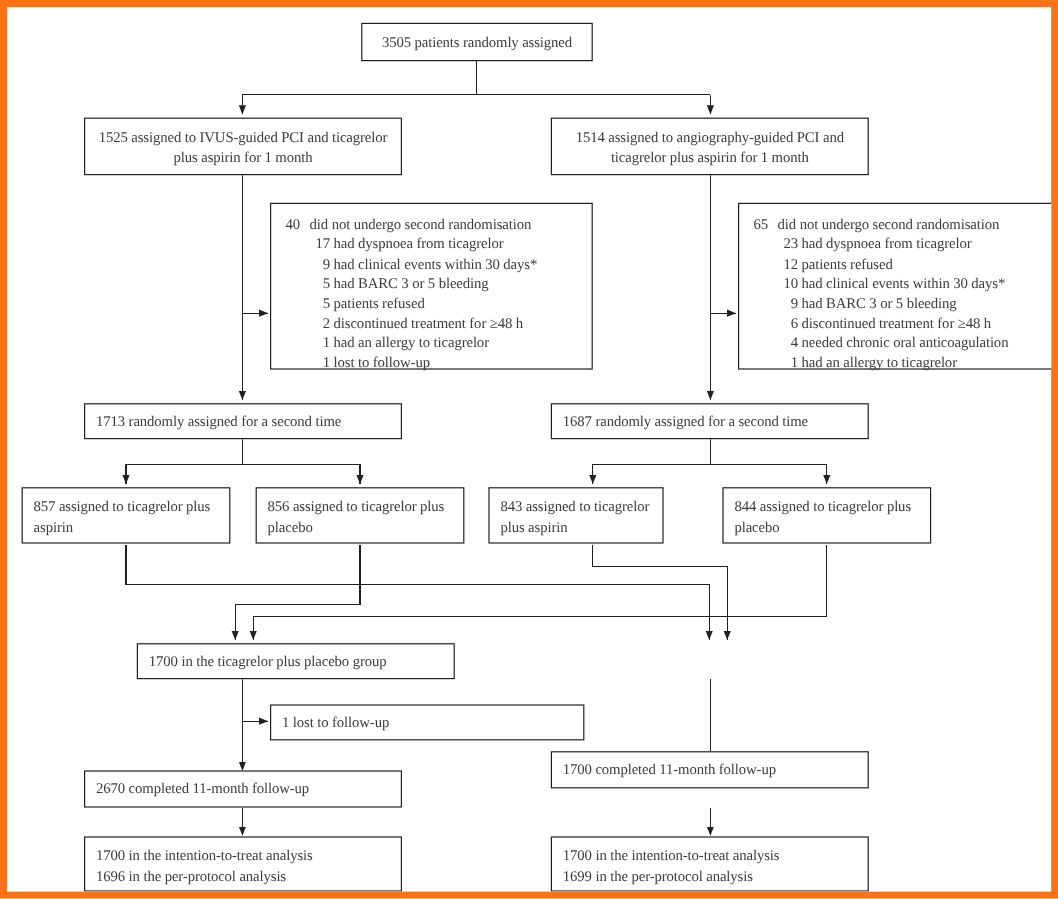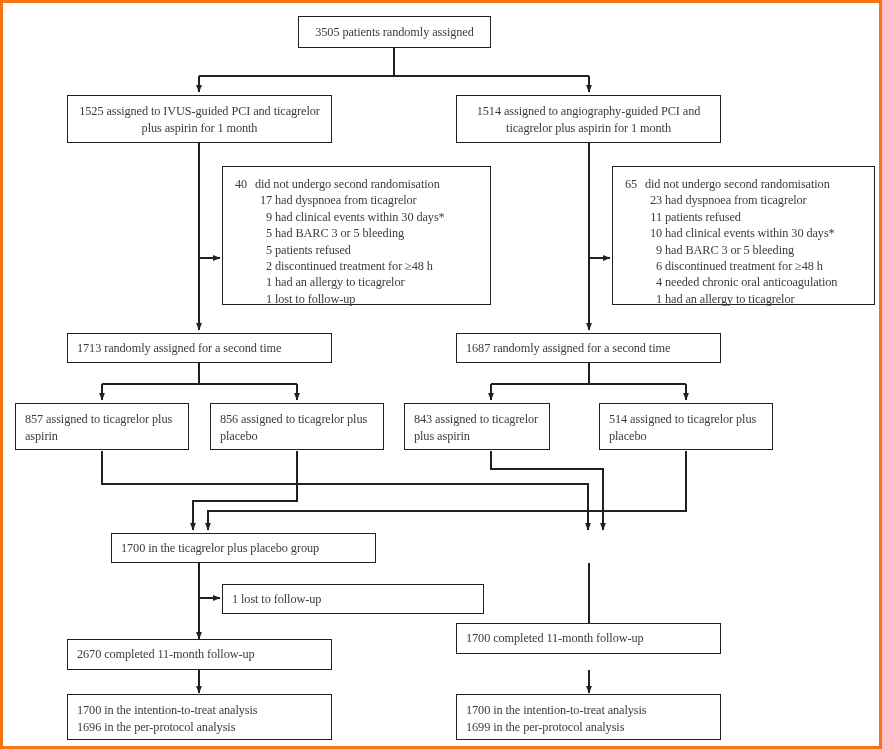--- a/index.html
+++ b/index.html
@@ -11,21 +11,21 @@
     width: 882px;
     height: 749px;
     font-family: "Liberation Serif", "DejaVu Serif", serif;
   }
 
   #page {
     position: relative;
     width: 882px;
     height: 749px;
     box-sizing: border-box;
-    border: 3px solid #f97316;
+    border: 6px solid #f97316;
     background: #ffffff;
     overflow: hidden;
   }
 
   #connectors {
     position: absolute;
     left: 0;
     top: 0;
     width: 882px;
     height: 749px;
@@ -141,21 +141,21 @@
     <span class="sub"><span class="num">5</span> <span>had BARC 3 or 5 bleeding</span></span>
     <span class="sub"><span class="num">5</span> <span>patients refused</span></span>
     <span class="sub"><span class="num">2</span> <span>discontinued treatment for ≥48 h</span></span>
     <span class="sub"><span class="num">1</span> <span>had an allergy to ticagrelor</span></span>
     <span class="sub"><span class="num">1</span> <span>lost to follow-up</span></span>
   </div>
 
   <div class="box excl" style="left:609px; top:163px; width:263px; height:139px;">
     <span class="head"><span class="num">65</span> <span>did not undergo second randomisation</span></span>
     <span class="sub"><span class="num">23</span> <span>had dyspnoea from ticagrelor</span></span>
-    <span class="sub"><span class="num">11</span> <span>patients refused</span></span>
+    <span class="sub"><span class="num">12</span> <span>patients refused</span></span>
     <span class="sub"><span class="num">10</span> <span>had clinical events within 30 days*</span></span>
     <span class="sub"><span class="num">9</span> <span>had BARC 3 or 5 bleeding</span></span>
     <span class="sub"><span class="num">6</span> <span>discontinued treatment for ≥48 h</span></span>
     <span class="sub"><span class="num">4</span> <span>needed chronic oral anticoagulation</span></span>
     <span class="sub"><span class="num">1</span> <span>had an allergy to ticagrelor</span></span>
   </div>
 
   <div class="box" style="left:64px; top:330px; width:265px; height:30px; padding-top:6px;">
     <span>1713 randomly assigned for a second time</span>
   </div>
@@ -173,21 +173,21 @@
     <span>856 assigned to ticagrelor plus</span>
     <span>placebo</span>
   </div>
 
   <div class="box" style="left:401px; top:400px; width:146px; height:47px;">
     <span>843 assigned to ticagrelor plus</span>
     <span>aspirin</span>
   </div>
 
   <div class="box" style="left:596px; top:400px; width:174px; height:47px;">
-    <span>514 assigned to ticagrelor plus</span>
+    <span>844 assigned to ticagrelor plus</span>
     <span>placebo</span>
   </div>
 
   <div class="box" style="left:64px; top:530px; width:265px; height:30px; padding-top:6px;margin-left:44px;">
     <span>1700 in the ticagrelor plus placebo group</span>
   </div>
 
 
   <div class="box" style="left:219px; top:581px; width:262px; height:30px; padding-top:6px;">
     <span>1 lost to follow-up</span>

